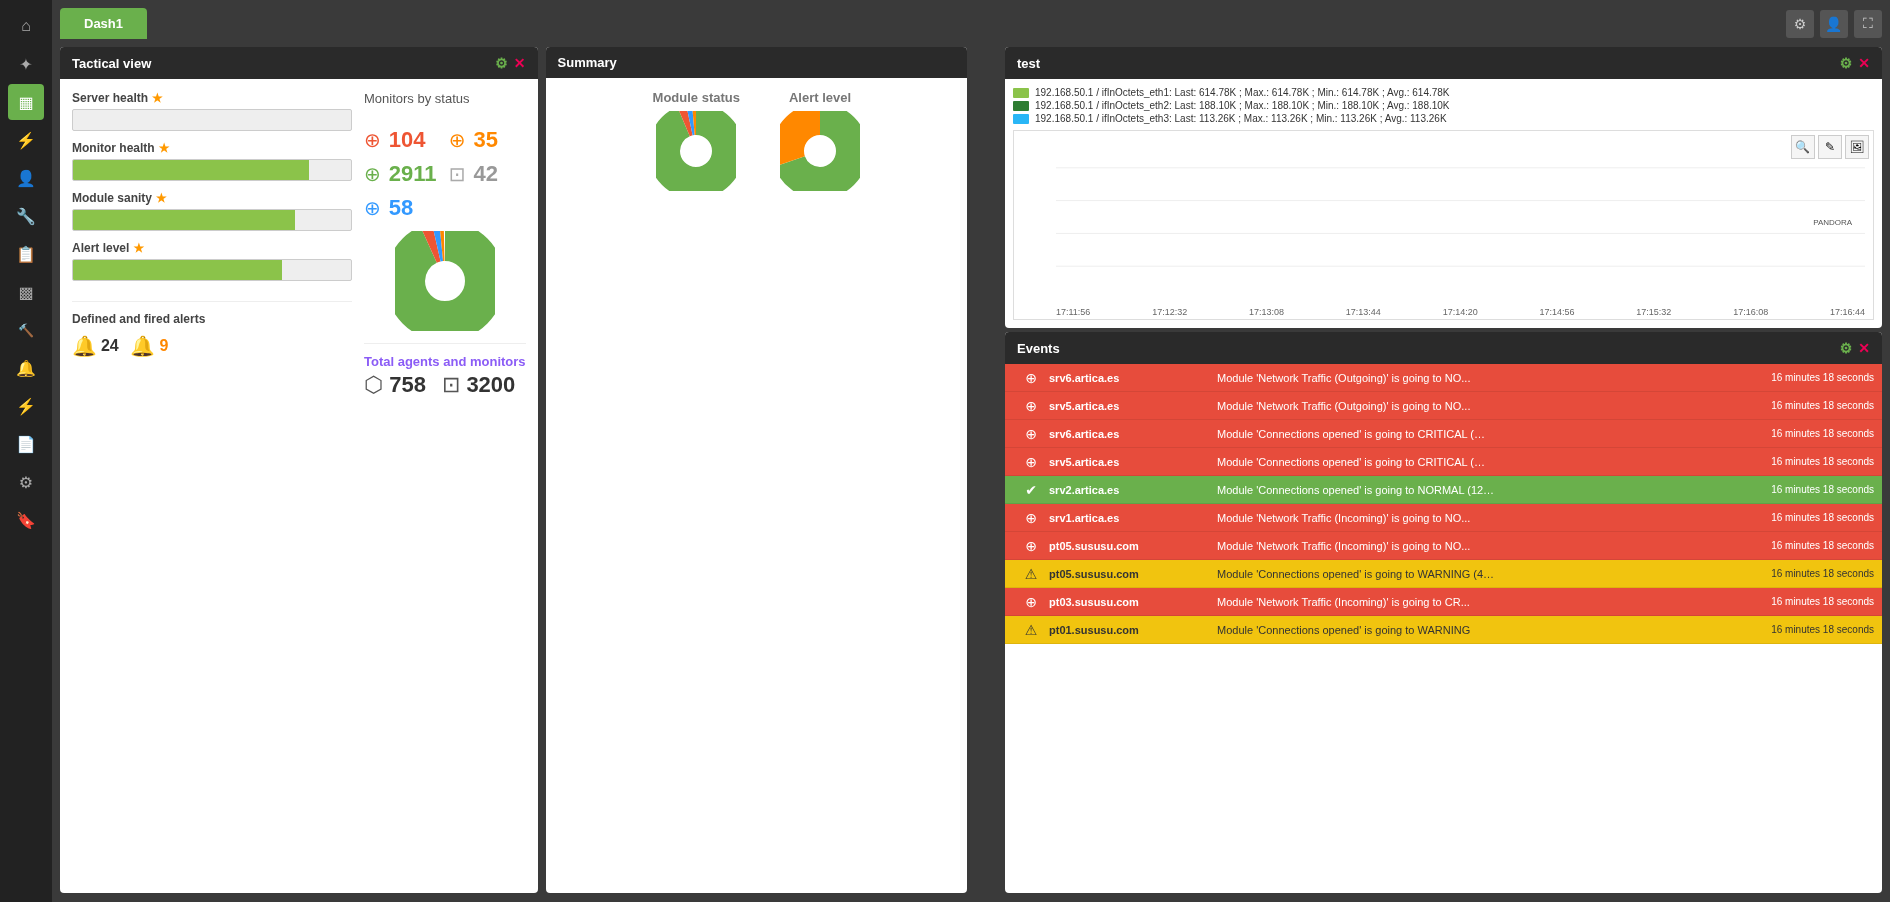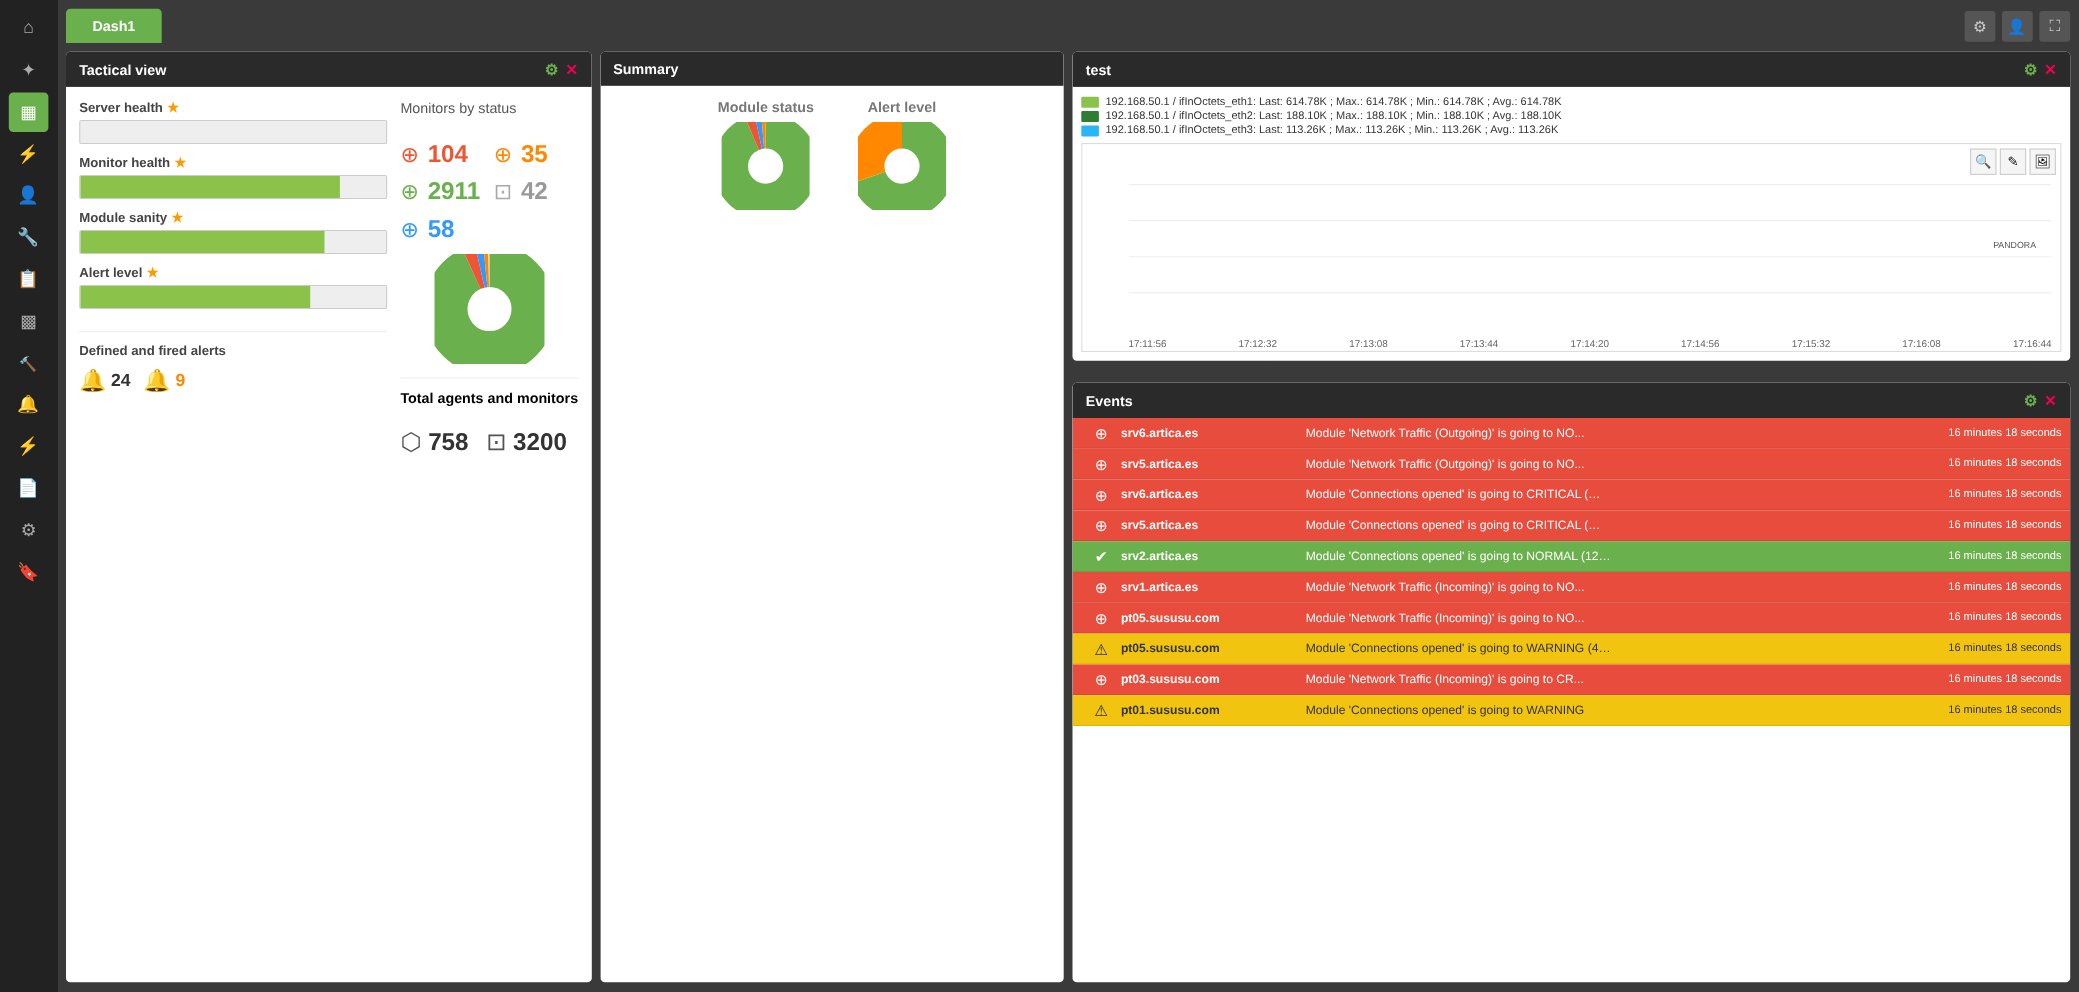--- a/index.html
+++ b/index.html
@@ -82,21 +82,21 @@
     .monitor-count { font-size: 22px; font-weight: bold; }
     .monitor-count.red { color: #e53; }
     .monitor-count.orange { color: #f80; }
     .monitor-count.blue { color: #39f; }
     .monitor-count.gray { color: #999; }
 
     .pie-container { display: flex; justify-content: center; align-items: center; margin-top: 8px; }
 
     
     .agents-section { margin-top: 12px; border-top: 1px solid #eee; padding-top: 10px; }
-    .agents-title { font-size: 13px; font-weight: bold; color: #000000; margin-bottom: 20px; }
+    .agents-title { font-size: 13px; font-weight: bold; color: #8b5cf6; margin-bottom: 3px; }
     .agents-row { display: flex; align-items: center; gap: 16px; }
     .agent-item { display: flex; align-items: center; gap: 6px; }
     .agent-count { font-size: 22px; font-weight: bold; color: #333; }
     .summary-charts { display: flex; gap: 40px; justify-content: center; align-items: center; }
     .summary-chart { display: flex; flex-direction: column; align-items: center; gap: 6px; }
     .summary-chart-label { font-size: 13px; color: #777; font-weight: bold; }
 
     
     .legend { display: flex; flex-direction: column; gap: 2px; margin-bottom: 6px; font-size: 11px; }
     .legend-item { display: flex; align-items: center; gap: 6px; }
@@ -107,21 +107,21 @@
     .chart-toolbar { position: absolute; top: 4px; right: 4px; display: flex; gap: 3px; }
     .chart-btn { width: 24px; height: 24px; background: #f5f5f5; border: 1px solid #ccc; cursor: pointer; display: flex; align-items: center; justify-content: center; font-size: 12px; }
 
     
     .events-scroll { overflow-y: auto; height: 100%; }
     .events-scroll::-webkit-scrollbar { width: 8px; }
     .events-scroll::-webkit-scrollbar-track { background: #f1f1f1; }
     .events-scroll::-webkit-scrollbar-thumb { background: #aaa; }
 
     .panel-left { grid-column: 1; display: flex; flex-direction: row; gap: 8px; }
-    .panel-right { grid-column: 2; display: flex; flex-direction: column; gap: 20px; }
+    .panel-right { grid-column: 2; display: flex; flex-direction: column; gap: 4px; margin-left: 30px; }
   </style>
 </head>
 <body>
 
 <div class="sidebar">
   <div class="sidebar-icon">⌂</div>
   <div class="sidebar-icon">✦</div>
   <div class="sidebar-icon active">▦</div>
   <div class="sidebar-icon">⚡</div>
   <div class="sidebar-icon">👤</div>

